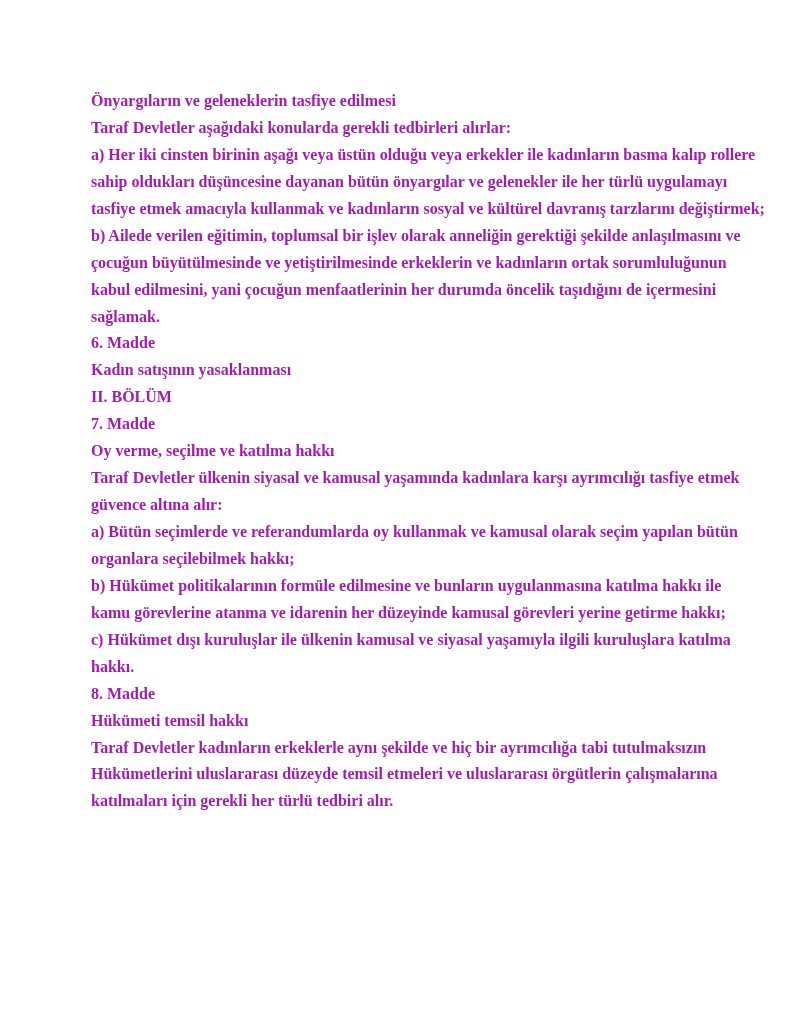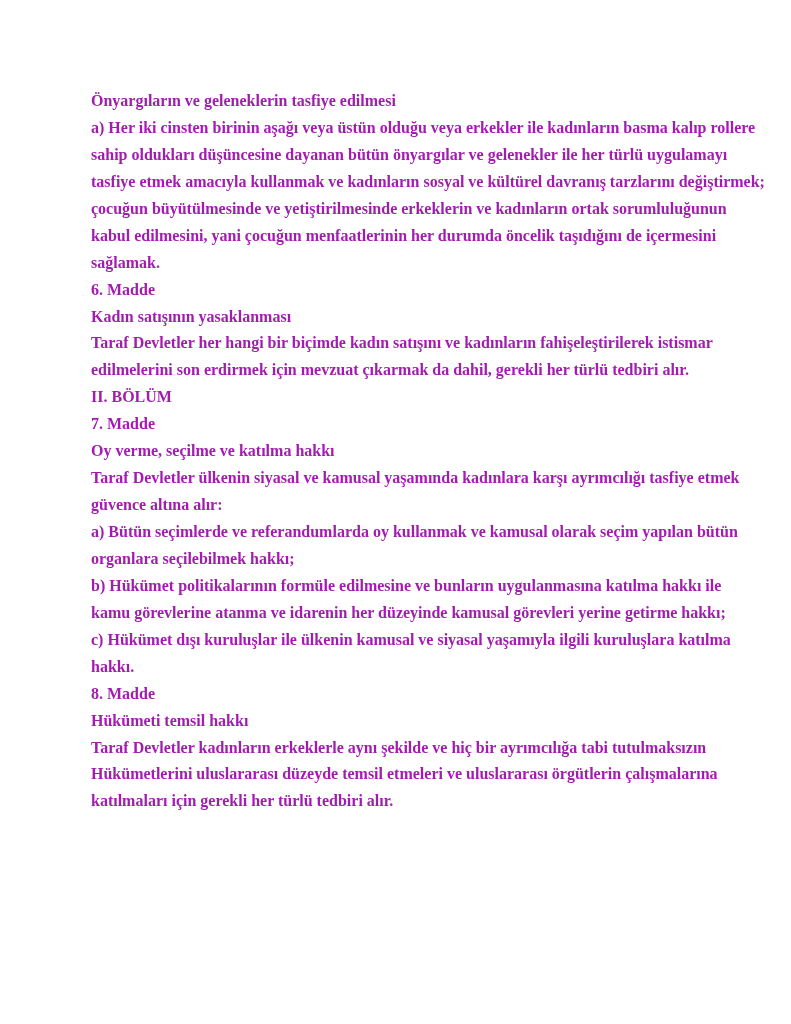--- a/index.html
+++ b/index.html
@@ -48,41 +48,39 @@
       white-space: nowrap;
     }
   </style>
 </head>
 <body>
 
 <div class="page">
 
   <div class="line">Önyargıların ve geleneklerin tasfiye edilmesi</div>
 
+  <div class="line">Taraf Devletler aşağıdaki konularda gerekli tedbirleri alırlar:</div>
 
   <div class="para">
     <span class="jl">a) Her iki cinsten birinin aşağı veya üstün olduğu veya erkekler ile kadınların basma kalıp rollere</span>
     <span class="jl">sahip oldukları düşüncesine dayanan bütün önyargılar ve gelenekler ile her türlü uygulamayı</span>
     <span class="jl">tasfiye etmek amacıyla kullanmak ve kadınların sosyal ve kültürel davranış tarzlarını değiştirmek;</span>
   </div>
 
   <div class="para">
+    <span class="jl">b) Ailede verilen eğitimin, toplumsal bir işlev olarak anneliğin gerektiği şekilde anlaşılmasını ve</span>
     <span class="jl">çocuğun büyütülmesinde ve yetiştirilmesinde erkeklerin ve kadınların ortak sorumluluğunun</span>
     <span class="jl">kabul edilmesini, yani çocuğun menfaatlerinin her durumda öncelik taşıdığını de içermesini</span>
     <span class="ll">sağlamak.</span>
   </div>
 
   <div class="line">6. Madde</div>
 
   <div class="line">Kadın satışının yasaklanması</div>
 
-  <div class="para">
-    <span class="jl">Taraf Devletler her hangi bir biçimde kadın satışını ve kadınların fahişeleştirilerek istismar</span>
-    <span class="ll">edilmelerini son erdirmek için mevzuat çıkarmak da dahil, gerekli her türlü tedbiri alır.</span>
-  </div>
 
   <div class="line">II. BÖLÜM</div>
 
   <div class="line">7. Madde</div>
 
   <div class="line">Oy verme, seçilme ve katılma hakkı</div>
 
   <div class="para">
     <span class="jl">Taraf Devletler ülkenin siyasal ve kamusal yaşamında kadınlara karşı ayrımcılığı tasfiye etmek</span>
     <span class="ll">güvence altına alır:</span>

